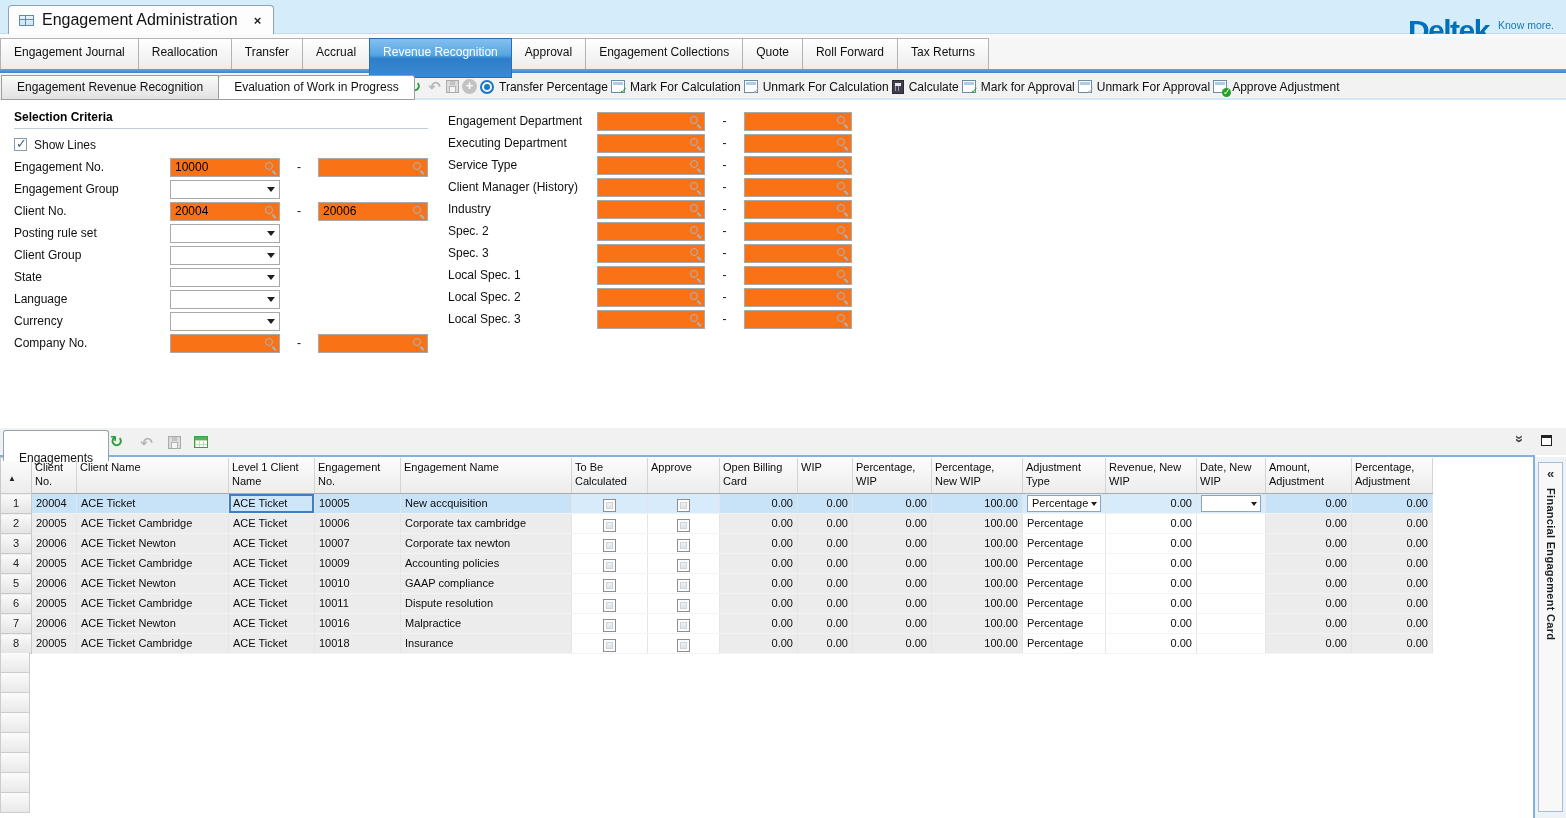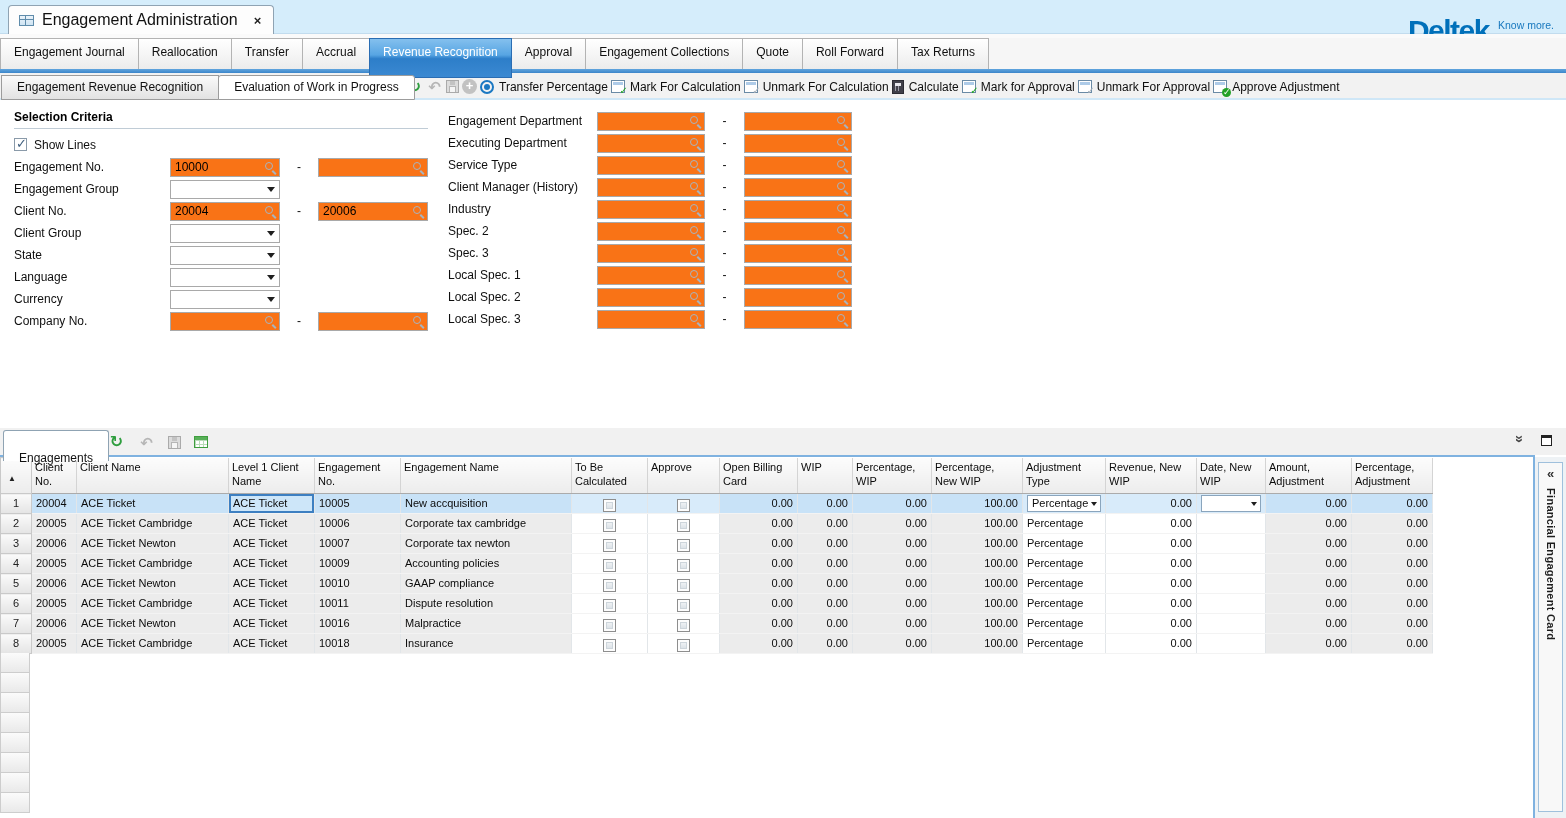--- a/index.html
+++ b/index.html
@@ -225,20 +225,27 @@
             <span class="val">20004</span>
             <span class="mag"></span>
           </div>
           <span class="dash">-</span>
           <div class="sbox">
             <span class="val">20006</span>
             <span class="mag"></span>
           </div>
         </div>
         <div class="frow">
+          <span class="lbl">Posting rule set</span>
+          <div class="dbox">
+            <span class="val"></span>
+            <span class="dar"></span>
+          </div>
+        </div>
+        <div class="frow">
           <span class="lbl">Client Group</span>
           <div class="dbox">
             <span class="val"></span>
             <span class="dar"></span>
           </div>
         </div>
         <div class="frow">
           <span class="lbl">State</span>
           <div class="dbox">
             <span class="val"></span>

